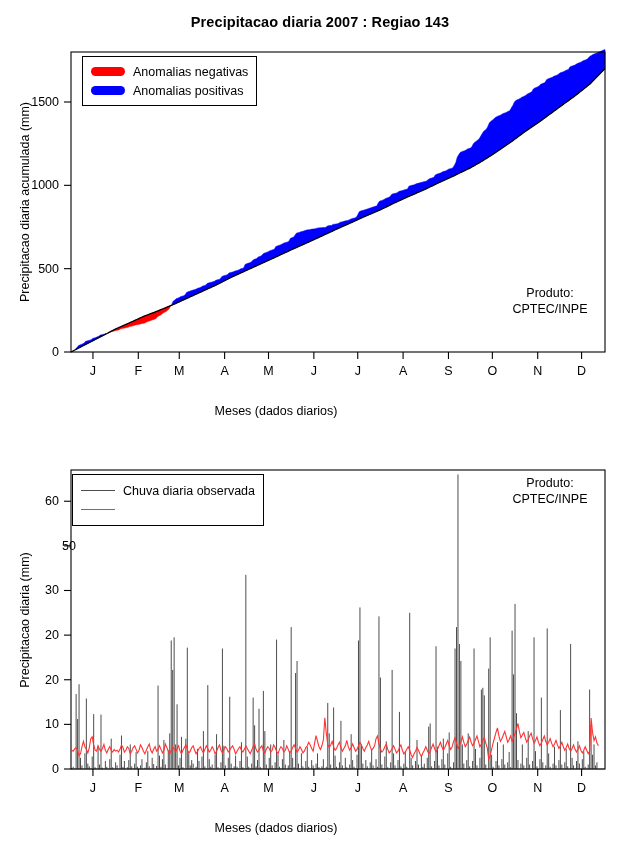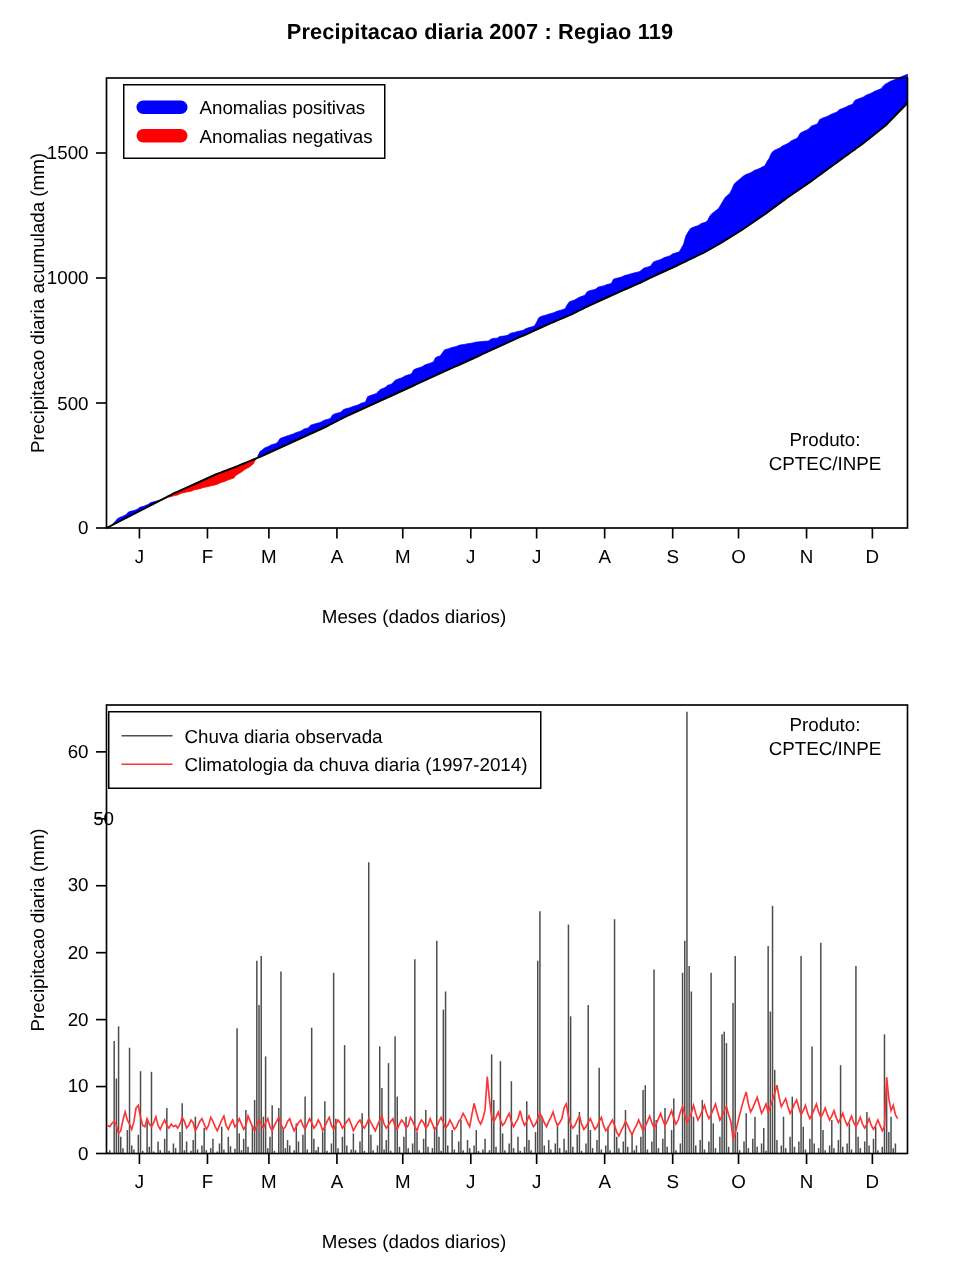--- a/index.html
+++ b/index.html
@@ -117,21 +117,21 @@
     padding-left: 2px;
   }
 </style>
 </head>
 <body>
 
 <div class="figure">
 
   <div class="panel" id="panel-top">
 
-    <div class="chart-title" id="top-title">Precipitacao diaria 2007 : Regiao 119</div>
+    <div class="chart-title" id="top-title">Precipitacao diaria 2007 : Regiao 143</div>
 
     <svg class="plot-svg" id="svg-top" height="430" viewBox="0 0 640 430">
         <path d="M75.39,349.07L76.85,347.70L78.32,345.76L79.78,345.03L81.24,344.42L82.70,343.87L84.17,343.07L85.63,341.36L87.09,340.91L88.56,340.50L90.02,340.13L91.48,339.56L92.95,338.30L94.41,337.90L95.87,337.54L97.33,336.79L98.80,336.35L100.26,335.09L101.72,334.74L103.19,334.40L104.65,333.94L106.11,333.57L106.11,333.97L104.65,334.73L103.19,335.48L101.72,336.24L100.26,337.00L98.80,337.75L97.33,338.50L95.87,339.25L94.41,340.00L92.95,340.75L91.48,341.50L90.02,342.25L88.56,343.00L87.09,343.75L85.63,344.50L84.17,345.25L82.70,346.00L81.24,346.75L79.78,347.50L78.32,348.25L76.85,349.00L75.39,349.75ZM171.95,303.81L173.41,300.90L174.87,300.08L176.34,298.61L177.80,298.14L179.26,297.55L180.73,296.61L182.19,296.17L183.65,295.75L185.12,294.85L186.58,292.44L188.04,291.77L189.50,291.30L190.97,290.75L192.43,290.25L193.89,289.83L195.36,289.39L196.82,288.64L198.28,288.10L199.75,287.69L201.21,287.07L202.67,286.04L204.13,285.63L205.60,285.26L207.06,283.52L208.52,282.99L209.99,282.59L211.45,282.15L212.91,281.79L214.38,281.19L215.84,280.25L217.30,279.85L218.76,279.49L220.23,279.01L221.69,276.67L223.15,275.92L224.62,275.50L226.08,275.13L227.54,274.58L229.01,273.03L230.47,272.58L231.93,272.21L233.39,271.76L234.86,271.12L236.32,270.68L237.78,270.26L239.25,269.72L240.71,268.87L242.17,268.43L243.64,268.02L245.10,264.42L246.56,263.80L248.02,263.31L249.49,262.85L250.95,262.31L252.41,260.68L253.88,259.50L255.34,259.00L256.80,258.40L258.27,256.95L259.73,256.46L261.19,256.01L262.65,254.27L264.12,253.19L265.58,252.66L267.04,252.20L268.51,251.56L269.97,250.70L271.43,250.18L272.90,249.73L274.36,249.16L275.82,246.58L277.28,245.89L278.75,245.39L280.21,244.93L281.67,244.32L283.14,243.38L284.60,242.85L286.06,242.40L287.53,241.88L288.99,241.13L290.45,238.34L291.92,237.70L293.38,237.32L294.84,235.39L296.30,233.26L297.77,232.82L299.23,232.46L300.69,231.85L302.16,231.45L303.62,231.09L305.08,230.60L306.55,230.06L308.01,229.84L309.47,229.65L310.93,229.32L312.40,229.08L313.86,228.90L315.32,228.63L316.79,228.19L318.25,227.98L319.71,227.79L321.18,227.71L322.64,227.51L324.10,227.46L325.56,227.39L327.03,226.26L328.49,225.63L329.95,225.52L331.42,225.48L332.88,224.42L334.34,224.16L335.81,224.08L337.27,223.78L338.73,223.37L340.19,222.27L341.66,221.91L343.12,221.60L344.58,221.11L346.05,220.78L347.51,220.47L348.97,220.10L350.44,219.16L351.90,218.65L353.36,218.24L354.82,217.88L356.29,217.28L357.75,214.80L359.21,211.79L360.68,211.02L362.14,210.56L363.60,210.20L365.07,209.67L366.53,209.24L367.99,208.86L369.45,208.37L370.92,207.66L372.38,207.22L373.84,206.84L375.31,206.30L376.77,205.88L378.23,202.99L379.70,201.11L381.16,200.66L382.62,200.14L384.08,199.42L385.55,198.46L387.01,197.91L388.47,197.40L389.94,196.77L391.40,194.63L392.86,193.86L394.33,193.48L395.79,193.16L397.25,192.70L398.72,191.44L400.18,191.07L401.64,190.75L403.10,190.35L404.57,189.73L406.03,189.38L407.49,189.06L408.96,186.18L410.42,185.68L411.88,185.30L413.35,184.98L414.81,184.54L416.27,183.74L417.73,183.35L419.20,183.04L420.66,182.50L422.12,182.15L423.59,181.74L425.05,181.43L426.51,180.93L427.98,179.84L429.44,178.70L430.90,178.26L432.36,177.87L433.83,177.35L435.29,174.94L436.75,174.18L438.22,173.71L439.68,173.30L441.14,172.73L442.61,171.82L444.07,171.33L445.53,170.92L446.99,170.26L448.46,169.24L449.92,168.80L451.38,168.38L452.85,167.82L454.31,165.38L455.77,162.60L457.24,157.30L458.70,154.80L460.16,152.57L461.62,151.71L463.09,151.16L464.55,150.70L466.01,150.10L467.48,149.06L468.94,148.56L470.40,148.10L471.87,146.86L473.33,143.77L474.79,142.33L476.25,141.16L477.72,140.05L479.18,138.75L480.64,136.34L482.11,133.82L483.57,131.42L485.03,130.16L486.50,128.97L487.96,126.13L489.42,122.78L490.88,121.36L492.35,120.13L493.81,118.94L495.27,117.62L496.74,116.63L498.20,116.03L499.66,115.48L501.13,114.77L502.59,113.82L504.05,113.19L505.52,112.65L506.98,111.99L508.44,111.16L509.90,110.58L511.37,107.67L512.83,105.48L514.29,102.13L515.76,100.57L517.22,99.79L518.68,99.15L520.15,98.42L521.61,97.37L523.07,96.68L524.53,96.04L526.00,95.21L527.46,93.95L528.92,93.24L530.39,92.60L531.85,91.82L533.31,89.02L534.78,88.09L536.24,87.40L537.70,86.76L539.16,85.96L540.63,84.27L542.09,83.64L543.55,83.11L545.02,82.53L546.48,79.70L547.94,78.92L549.41,78.36L550.87,77.84L552.33,77.23L553.79,76.34L555.26,75.76L556.72,75.24L558.18,74.57L559.65,73.08L561.11,72.51L562.57,72.01L564.04,71.40L565.50,70.57L566.96,70.03L568.42,69.53L569.89,66.98L571.35,66.30L572.81,65.74L574.28,65.24L575.74,64.61L577.20,63.61L578.67,62.97L580.13,62.42L581.59,61.71L583.05,60.87L584.52,60.29L585.98,59.74L587.44,59.11L588.91,57.26L590.37,56.00L591.83,55.26L593.30,54.35L594.76,53.79L596.22,53.18L597.68,52.56L599.15,51.95L600.61,51.34L602.07,50.73L603.54,50.11L605.00,49.50L605.00,68.67L603.54,70.17L602.07,71.67L600.61,73.17L599.15,74.67L597.68,76.17L596.22,77.67L594.76,79.17L593.30,80.67L591.83,82.17L590.37,83.67L588.91,84.83L587.44,86.00L585.98,87.17L584.52,88.33L583.05,89.50L581.59,90.67L580.13,91.83L578.67,93.00L577.20,94.17L575.74,95.33L574.28,96.39L572.81,97.45L571.35,98.52L569.89,99.58L568.42,100.64L566.96,101.70L565.50,102.76L564.04,103.82L562.57,104.88L561.11,105.94L559.65,107.00L558.18,108.07L556.72,109.14L555.26,110.21L553.79,111.29L552.33,112.36L550.87,113.43L549.41,114.50L547.94,115.57L546.48,116.64L545.02,117.71L543.55,118.79L542.09,119.86L540.63,120.93L539.16,122.00L537.70,123.00L536.24,124.00L534.78,125.00L533.31,126.00L531.85,127.00L530.39,128.00L528.92,129.00L527.46,130.00L526.00,131.00L524.53,132.00L523.07,133.08L521.61,134.17L520.15,135.25L518.68,136.33L517.22,137.42L515.76,138.50L514.29,139.58L512.83,140.67L511.37,141.75L509.90,142.83L508.44,143.83L506.98,144.83L505.52,145.83L504.05,146.83L502.59,147.83L501.13,148.83L499.66,149.83L498.20,150.83L496.74,151.83L495.27,152.83L493.81,153.75L492.35,154.67L490.88,155.58L489.42,156.50L487.96,157.42L486.50,158.33L485.03,159.25L483.57,160.17L482.11,161.08L480.64,162.00L479.18,162.83L477.72,163.67L476.25,164.50L474.79,165.33L473.33,166.17L471.87,167.00L470.40,167.83L468.94,168.54L467.48,169.24L466.01,169.95L464.55,170.65L463.09,171.36L461.62,172.06L460.16,172.77L458.70,173.47L457.24,174.18L455.77,174.88L454.31,175.59L452.85,176.29L451.38,177.00L449.92,177.67L448.46,178.33L446.99,179.00L445.53,179.67L444.07,180.33L442.61,181.00L441.14,181.67L439.68,182.33L438.22,183.00L436.75,183.67L435.29,184.38L433.83,185.10L432.36,185.81L430.90,186.52L429.44,187.24L427.98,187.95L426.51,188.67L425.05,189.31L423.59,189.95L422.12,190.59L420.66,191.23L419.20,191.87L417.73,192.51L416.27,193.15L414.81,193.79L413.35,194.44L411.88,195.08L410.42,195.72L408.96,196.36L407.49,197.00L406.03,197.67L404.57,198.33L403.10,199.00L401.64,199.67L400.18,200.33L398.72,201.00L397.25,201.67L395.79,202.33L394.33,203.00L392.86,203.67L391.40,204.40L389.94,205.13L388.47,205.85L387.01,206.58L385.55,207.31L384.08,208.04L382.62,208.77L381.16,209.50L379.70,210.13L378.23,210.75L376.77,211.38L375.31,212.00L373.84,212.63L372.38,213.25L370.92,213.88L369.45,214.50L367.99,215.13L366.53,215.75L365.07,216.38L363.60,217.00L362.14,217.67L360.68,218.33L359.21,219.00L357.75,219.67L356.29,220.33L354.82,221.00L353.36,221.67L351.90,222.33L350.44,223.00L348.97,223.67L347.51,224.31L346.05,224.96L344.58,225.61L343.12,226.26L341.66,226.91L340.19,227.56L338.73,228.20L337.27,228.85L335.81,229.50L334.34,230.18L332.88,230.86L331.42,231.55L329.95,232.23L328.49,232.91L327.03,233.59L325.56,234.27L324.10,234.95L322.64,235.64L321.18,236.32L319.71,237.00L318.25,237.67L316.79,238.33L315.32,239.00L313.86,239.67L312.40,240.33L310.93,241.00L309.47,241.67L308.01,242.33L306.55,243.00L305.08,243.67L303.62,244.31L302.16,244.96L300.69,245.61L299.23,246.26L297.77,246.91L296.30,247.56L294.84,248.20L293.38,248.85L291.92,249.50L290.45,250.18L288.99,250.86L287.53,251.55L286.06,252.23L284.60,252.91L283.14,253.59L281.67,254.27L280.21,254.95L278.75,255.64L277.28,256.32L275.82,257.00L274.36,257.67L272.90,258.33L271.43,259.00L269.97,259.67L268.51,260.33L267.04,261.00L265.58,261.67L264.12,262.33L262.65,263.00L261.19,263.67L259.73,264.33L258.27,265.00L256.80,265.67L255.34,266.33L253.88,267.00L252.41,267.67L250.95,268.33L249.49,269.00L248.02,269.67L246.56,270.33L245.10,271.00L243.64,271.67L242.17,272.33L240.71,273.00L239.25,273.67L237.78,274.33L236.32,275.00L234.86,275.67L233.39,276.33L231.93,277.00L230.47,277.75L229.01,278.50L227.54,279.25L226.08,280.00L224.62,280.75L223.15,281.50L221.69,282.25L220.23,283.00L218.76,283.75L217.30,284.50L215.84,285.17L214.38,285.83L212.91,286.50L211.45,287.17L209.99,287.83L208.52,288.50L207.06,289.17L205.60,289.83L204.13,290.50L202.67,291.17L201.21,291.83L199.75,292.50L198.28,293.17L196.82,293.83L195.36,294.50L193.89,295.17L192.43,295.83L190.97,296.50L189.50,297.17L188.04,297.83L186.58,298.50L185.12,299.17L183.65,299.83L182.19,300.50L180.73,301.17L179.26,301.83L177.80,302.50L176.34,303.17L174.87,303.83L173.41,304.50L171.95,305.11Z" fill="#0000FF" stroke="#0000FF" stroke-width="0.5"></path>
         <path d="M72.46,351.40L73.93,350.85L73.93,350.50L72.46,351.25ZM107.58,333.24L109.04,332.74L110.50,331.91L111.96,331.55L113.43,331.22L114.89,330.78L116.35,330.38L117.82,330.13L119.28,329.64L120.74,328.84L122.21,328.55L123.67,328.16L125.13,327.91L126.59,327.62L128.06,327.22L129.52,326.57L130.98,326.25L132.45,325.97L133.91,325.61L135.37,325.06L136.84,324.75L138.30,324.47L139.76,324.14L141.22,323.70L142.69,323.43L144.15,323.13L145.61,322.57L147.08,321.82L148.54,321.32L150.00,320.86L151.47,320.22L152.93,319.68L154.39,319.22L155.85,318.71L157.32,316.89L158.78,315.92L160.24,315.13L161.71,314.22L163.17,313.00L164.63,312.18L166.10,311.43L167.56,310.37L169.02,309.04L170.48,306.18L170.48,305.71L169.02,306.32L167.56,306.92L166.10,307.53L164.63,308.14L163.17,308.74L161.71,309.35L160.24,309.95L158.78,310.56L157.32,311.17L155.85,311.72L154.39,312.28L152.93,312.83L151.47,313.39L150.00,313.94L148.54,314.50L147.08,315.06L145.61,315.61L144.15,316.17L142.69,316.83L141.22,317.50L139.76,318.17L138.30,318.83L136.84,319.50L135.37,320.17L133.91,320.83L132.45,321.50L130.98,322.17L129.52,322.83L128.06,323.48L126.59,324.13L125.13,324.78L123.67,325.43L122.21,326.07L120.74,326.72L119.28,327.37L117.82,328.02L116.35,328.67L114.89,329.42L113.43,330.18L111.96,330.94L110.50,331.70L109.04,332.45L107.58,333.21Z" fill="#FF0000" stroke="#FF0000" stroke-width="0.5"></path>
         <path d="M71.00,352.00L72.46,351.25L73.93,350.50L75.39,349.75L76.85,349.00L78.32,348.25L79.78,347.50L81.24,346.75L82.70,346.00L84.17,345.25L85.63,344.50L87.09,343.75L88.56,343.00L90.02,342.25L91.48,341.50L92.95,340.75L94.41,340.00L95.87,339.25L97.33,338.50L98.80,337.75L100.26,337.00L101.72,336.24L103.19,335.48L104.65,334.73L106.11,333.97L107.58,333.21L109.04,332.45L110.50,331.70L111.96,330.94L113.43,330.18L114.89,329.42L116.35,328.67L117.82,328.02L119.28,327.37L120.74,326.72L122.21,326.07L123.67,325.43L125.13,324.78L126.59,324.13L128.06,323.48L129.52,322.83L130.98,322.17L132.45,321.50L133.91,320.83L135.37,320.17L136.84,319.50L138.30,318.83L139.76,318.17L141.22,317.50L142.69,316.83L144.15,316.17L145.61,315.61L147.08,315.06L148.54,314.50L150.00,313.94L151.47,313.39L152.93,312.83L154.39,312.28L155.85,311.72L157.32,311.17L158.78,310.56L160.24,309.95L161.71,309.35L163.17,308.74L164.63,308.14L166.10,307.53L167.56,306.92L169.02,306.32L170.48,305.71L171.95,305.11L173.41,304.50L174.87,303.83L176.34,303.17L177.80,302.50L179.26,301.83L180.73,301.17L182.19,300.50L183.65,299.83L185.12,299.17L186.58,298.50L188.04,297.83L189.50,297.17L190.97,296.50L192.43,295.83L193.89,295.17L195.36,294.50L196.82,293.83L198.28,293.17L199.75,292.50L201.21,291.83L202.67,291.17L204.13,290.50L205.60,289.83L207.06,289.17L208.52,288.50L209.99,287.83L211.45,287.17L212.91,286.50L214.38,285.83L215.84,285.17L217.30,284.50L218.76,283.75L220.23,283.00L221.69,282.25L223.15,281.50L224.62,280.75L226.08,280.00L227.54,279.25L229.01,278.50L230.47,277.75L231.93,277.00L233.39,276.33L234.86,275.67L236.32,275.00L237.78,274.33L239.25,273.67L240.71,273.00L242.17,272.33L243.64,271.67L245.10,271.00L246.56,270.33L248.02,269.67L249.49,269.00L250.95,268.33L252.41,267.67L253.88,267.00L255.34,266.33L256.80,265.67L258.27,265.00L259.73,264.33L261.19,263.67L262.65,263.00L264.12,262.33L265.58,261.67L267.04,261.00L268.51,260.33L269.97,259.67L271.43,259.00L272.90,258.33L274.36,257.67L275.82,257.00L277.28,256.32L278.75,255.64L280.21,254.95L281.67,254.27L283.14,253.59L284.60,252.91L286.06,252.23L287.53,251.55L288.99,250.86L290.45,250.18L291.92,249.50L293.38,248.85L294.84,248.20L296.30,247.56L297.77,246.91L299.23,246.26L300.69,245.61L302.16,244.96L303.62,244.31L305.08,243.67L306.55,243.00L308.01,242.33L309.47,241.67L310.93,241.00L312.40,240.33L313.86,239.67L315.32,239.00L316.79,238.33L318.25,237.67L319.71,237.00L321.18,236.32L322.64,235.64L324.10,234.95L325.56,234.27L327.03,233.59L328.49,232.91L329.95,232.23L331.42,231.55L332.88,230.86L334.34,230.18L335.81,229.50L337.27,228.85L338.73,228.20L340.19,227.56L341.66,226.91L343.12,226.26L344.58,225.61L346.05,224.96L347.51,224.31L348.97,223.67L350.44,223.00L351.90,222.33L353.36,221.67L354.82,221.00L356.29,220.33L357.75,219.67L359.21,219.00L360.68,218.33L362.14,217.67L363.60,217.00L365.07,216.38L366.53,215.75L367.99,215.13L369.45,214.50L370.92,213.88L372.38,213.25L373.84,212.63L375.31,212.00L376.77,211.38L378.23,210.75L379.70,210.13L381.16,209.50L382.62,208.77L384.08,208.04L385.55,207.31L387.01,206.58L388.47,205.85L389.94,205.13L391.40,204.40L392.86,203.67L394.33,203.00L395.79,202.33L397.25,201.67L398.72,201.00L400.18,200.33L401.64,199.67L403.10,199.00L404.57,198.33L406.03,197.67L407.49,197.00L408.96,196.36L410.42,195.72L411.88,195.08L413.35,194.44L414.81,193.79L416.27,193.15L417.73,192.51L419.20,191.87L420.66,191.23L422.12,190.59L423.59,189.95L425.05,189.31L426.51,188.67L427.98,187.95L429.44,187.24L430.90,186.52L432.36,185.81L433.83,185.10L435.29,184.38L436.75,183.67L438.22,183.00L439.68,182.33L441.14,181.67L442.61,181.00L444.07,180.33L445.53,179.67L446.99,179.00L448.46,178.33L449.92,177.67L451.38,177.00L452.85,176.29L454.31,175.59L455.77,174.88L457.24,174.18L458.70,173.47L460.16,172.77L461.62,172.06L463.09,171.36L464.55,170.65L466.01,169.95L467.48,169.24L468.94,168.54L470.40,167.83L471.87,167.00L473.33,166.17L474.79,165.33L476.25,164.50L477.72,163.67L479.18,162.83L480.64,162.00L482.11,161.08L483.57,160.17L485.03,159.25L486.50,158.33L487.96,157.42L489.42,156.50L490.88,155.58L492.35,154.67L493.81,153.75L495.27,152.83L496.74,151.83L498.20,150.83L499.66,149.83L501.13,148.83L502.59,147.83L504.05,146.83L505.52,145.83L506.98,144.83L508.44,143.83L509.90,142.83L511.37,141.75L512.83,140.67L514.29,139.58L515.76,138.50L517.22,137.42L518.68,136.33L520.15,135.25L521.61,134.17L523.07,133.08L524.53,132.00L526.00,131.00L527.46,130.00L528.92,129.00L530.39,128.00L531.85,127.00L533.31,126.00L534.78,125.00L536.24,124.00L537.70,123.00L539.16,122.00L540.63,120.93L542.09,119.86L543.55,118.79L545.02,117.71L546.48,116.64L547.94,115.57L549.41,114.50L550.87,113.43L552.33,112.36L553.79,111.29L555.26,110.21L556.72,109.14L558.18,108.07L559.65,107.00L561.11,105.94L562.57,104.88L564.04,103.82L565.50,102.76L566.96,101.70L568.42,100.64L569.89,99.58L571.35,98.52L572.81,97.45L574.28,96.39L575.74,95.33L577.20,94.17L578.67,93.00L580.13,91.83L581.59,90.67L583.05,89.50L584.52,88.33L585.98,87.17L587.44,86.00L588.91,84.83L590.37,83.67L591.83,82.17L593.30,80.67L594.76,79.17L596.22,77.67L597.68,76.17L599.15,74.67L600.61,73.17L602.07,71.67L603.54,70.17L605.00,68.67" fill="none" stroke="#000000" stroke-width="1.3"></path>
         <rect x="71" y="52" width="534" height="300" fill="none" stroke="#000000" stroke-width="1.1"></rect>
         <line x1="64" y1="352" x2="71" y2="352" stroke="#000000" stroke-width="1.1"></line>
         <line x1="64" y1="268.66666666666663" x2="71" y2="268.66666666666663" stroke="#000000" stroke-width="1.1"></line>
         <line x1="64" y1="185.33333333333331" x2="71" y2="185.33333333333331" stroke="#000000" stroke-width="1.1"></line>
         <line x1="64" y1="102" x2="71" y2="102" stroke="#000000" stroke-width="1.1"></line>
@@ -154,29 +154,29 @@
     <div class="axis-x-label" id="top-xlabel" style="top: 404px;">Meses (dados diarios)</div>
 
     <div class="produto" id="top-produto" style="left: 550px; top: 286px;">
       <div>Produto:</div>
       <div>CPTEC/INPE</div>
     </div>
 
     <div class="legend-box" id="legend-top" style="left: 82px; top: 56px; padding: 5px 8px 5px 2px;">
         <div class="legend-row">
           <span class="legend-key">
+            <span class="key-thick" style="background: rgb(255, 0, 0);"></span>
+          </span>
+          <span class="legend-text">Anomalias negativas</span>
+        </div>
+        <div class="legend-row">
+          <span class="legend-key">
             <span class="key-thick" style="background: rgb(0, 0, 255);"></span>
           </span>
           <span class="legend-text">Anomalias positivas</span>
-        </div>
-        <div class="legend-row">
-          <span class="legend-key">
-            <span class="key-thick" style="background: rgb(255, 0, 0);"></span>
-          </span>
-          <span class="legend-text">Anomalias negativas</span>
         </div>
       </div>
   <div class="tick-label tick-y" style="right: 581px; top: 352px;">0</div>
       <div class="tick-label tick-y" style="right: 581px; top: 268.667px;">500</div>
       <div class="tick-label tick-y" style="right: 581px; top: 185.333px;">1000</div>
       <div class="tick-label tick-y" style="right: 581px; top: 102px;">1500</div>
       <div class="tick-label tick-x" style="left: 92.9452px; top: 364px;">J</div>
       <div class="tick-label tick-x" style="left: 138.299px; top: 364px;">F</div>
       <div class="tick-label tick-x" style="left: 179.263px; top: 364px;">M</div>
       <div class="tick-label tick-x" style="left: 224.616px; top: 364px;">A</div>
@@ -516,21 +516,20 @@
         <div class="legend-row">
           <span class="legend-key">
             <span class="key-thin" style="background: rgb(77, 77, 77);"></span>
           </span>
           <span class="legend-text">Chuva diaria observada</span>
         </div>
         <div class="legend-row">
           <span class="legend-key">
             <span class="key-thin" style="background: rgb(255, 51, 51);"></span>
           </span>
-          <span class="legend-text">Climatologia da chuva diaria (1997-2014)</span>
         </div>
       </div>
   <div class="tick-label tick-y" style="right: 581px; top: 339px;">0</div>
       <div class="tick-label tick-y" style="right: 581px; top: 294.373px;">10</div>
       <div class="tick-label tick-y" style="right: 581px; top: 249.746px;">20</div>
       <div class="tick-label tick-y" style="right: 581px; top: 205.119px;">20</div>
       <div class="tick-label tick-y" style="right: 581px; top: 160.493px;">30</div>
       <div class="tick-label tick-y" style="right: 564px; top: 115.866px;">50</div>
       <div class="tick-label tick-y" style="right: 581px; top: 71.2388px;">60</div>
       <div class="tick-label tick-x" style="left: 92.9452px; top: 351px;">J</div>

